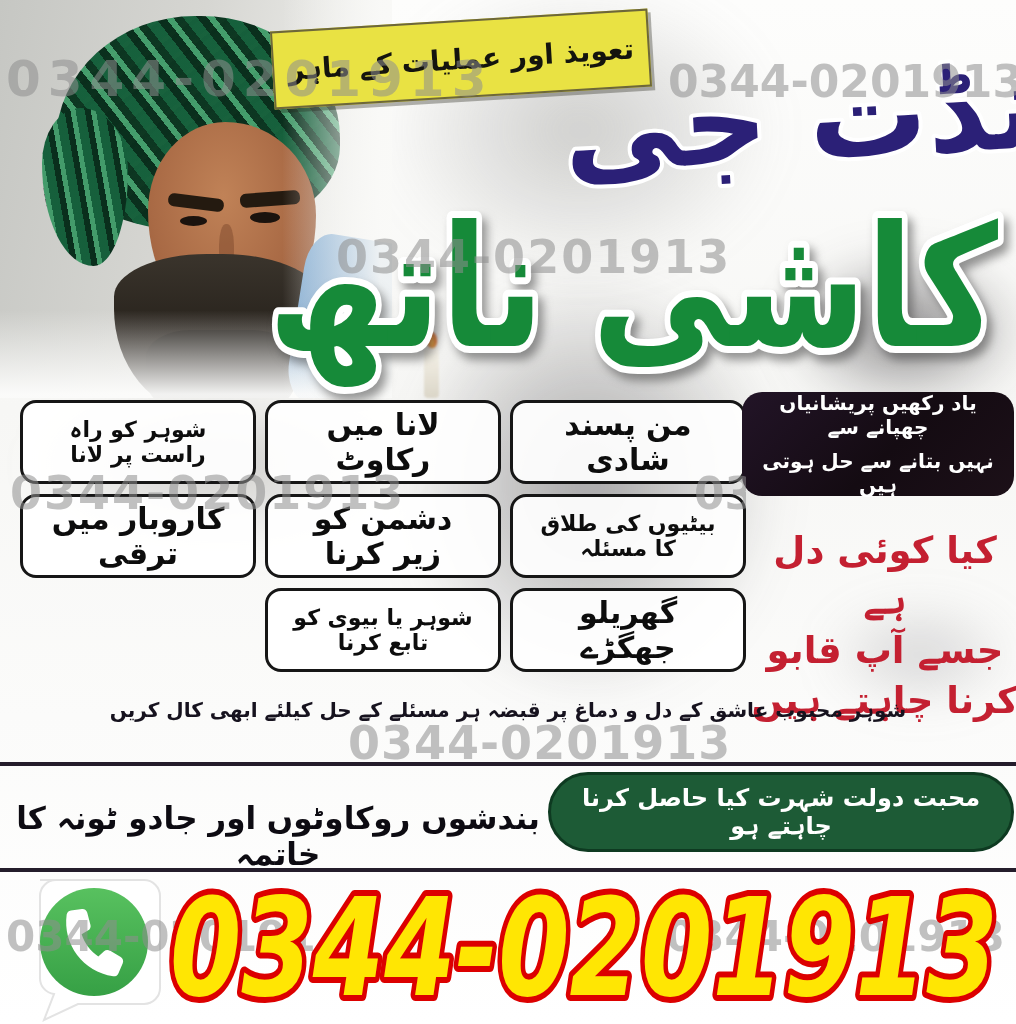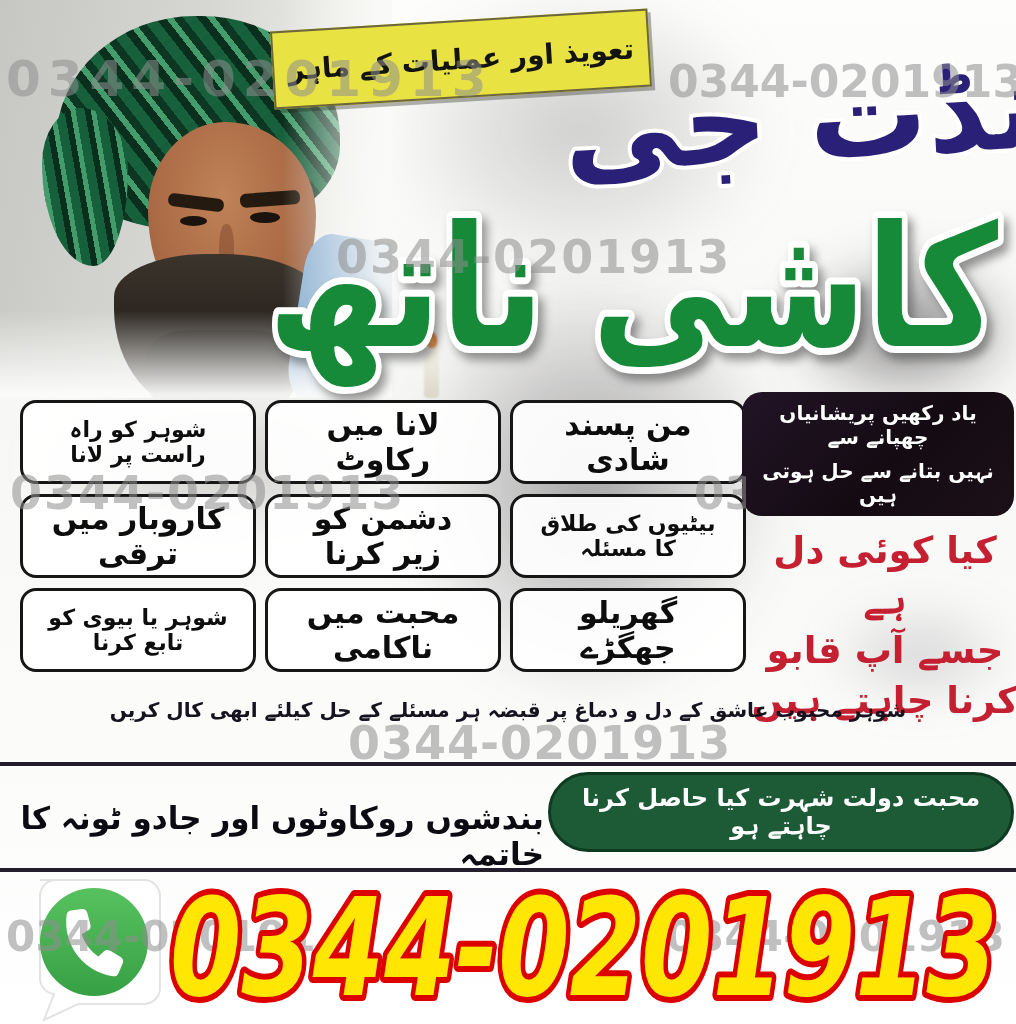--- a/index.html
+++ b/index.html
@@ -73,39 +73,39 @@
 
   
   #services{left:20px;top:400px;width:726px;display:grid;direction:rtl;
     grid-template-columns:1fr 1fr 1fr;grid-auto-rows:84px;gap:10px 9px;z-index:5;}
   .svc{background:rgba(255,255,255,.92);border:3px solid #161616;border-radius:16px;
     display:flex;align-items:center;justify-content:center;text-align:center;
     font-weight:bold;color:#0d0d0d;font-size:30px;padding:2px 24px;box-sizing:border-box;}
   .svc.sm{font-size:22px;}
 
   
-  #reminder{left:742px;top:392px;width:272px;height:124px;border-radius:20px;
+  #reminder{left:742px;top:392px;width:272px;height:104px;border-radius:20px;
     background:linear-gradient(135deg,#221427 0%,#140b12 55%,#1c1018 100%);
     color:#fff;display:flex;flex-direction:column;align-items:flex-end;justify-content:center;
     gap:10px;font-size:20px;font-weight:bold;text-align:center;z-index:5;box-sizing:border-box;padding:4px 6px;}
 
   
   #heart{left:740px;top:526px;width:274px;color:#c42031;font-weight:bold;
     font-size:37px;line-height:1.35;text-align:center;z-index:5;margin-left:8px;}
 
   
   #call-line{left:10px;top:698px;width:996px;text-align:center;color:#16121e;
     font-size:20px;font-weight:bold;z-index:5;}
 
   .rule{left:0;width:1016px;height:4px;background:#241d2b;z-index:5;}
   #rule1{top:762px;}
   #rule2{top:868px;}
 
   
-  #bottom-left{left:12px;top:800px;width:532px;color:#0d0b12;
+  #bottom-left{left:12px;top:800px;width:532px;text-align:center;color:#0d0b12;
     font-size:31px;font-weight:bold;z-index:5;}
   #green-pill{left:548px;top:772px;width:466px;height:80px;border-radius:47px;
     background:#1d5b36;border:3px solid #0e3a21;box-sizing:border-box;
     display:flex;align-items:center;justify-content:center;color:#ffffff;
     font-size:24px;font-weight:bold;text-align:center;padding:0 18px;z-index:5;}
 
   
   #wa-icon{left:18px;top:876px;z-index:6;}
   #phone-svg{left:152px;top:874px;z-index:10;overflow:visible;}
   #phone-svg text{font-family:"DejaVu Sans","Liberation Sans",sans-serif;font-weight:bold;font-style:italic;
@@ -164,21 +164,20 @@
   </svg>
 
   <div id="services" class="abs">
     <div class="svc urdu">من پسند شادی</div>
     <div class="svc urdu">لانا میں رکاوٹ</div>
     <div class="svc urdu sm">شوہر کو راہ راست پر لانا</div>
     <div class="svc urdu sm">بیٹیوں کی طلاق کا مسئلہ</div>
     <div class="svc urdu">دشمن کو زیر کرنا</div>
     <div class="svc urdu">کاروبار میں ترقی</div>
     <div class="svc urdu">گھریلو جھگڑے</div>
-    <div class="svc urdu">محبت میں ناکامی</div>
     <div class="svc urdu sm">شوہر یا بیوی کو تابع کرنا</div>
   </div>
 
   <div id="reminder" class="abs">
     <div class="urdu">یاد رکھیں پریشانیاں چھپانے سے</div>
     <div class="urdu">نہیں بتانے سے حل ہوتی ہیں</div>
   </div>
 
   <div id="heart" class="abs">
     <div class="urdu">کیا کوئی دل ہے</div>

